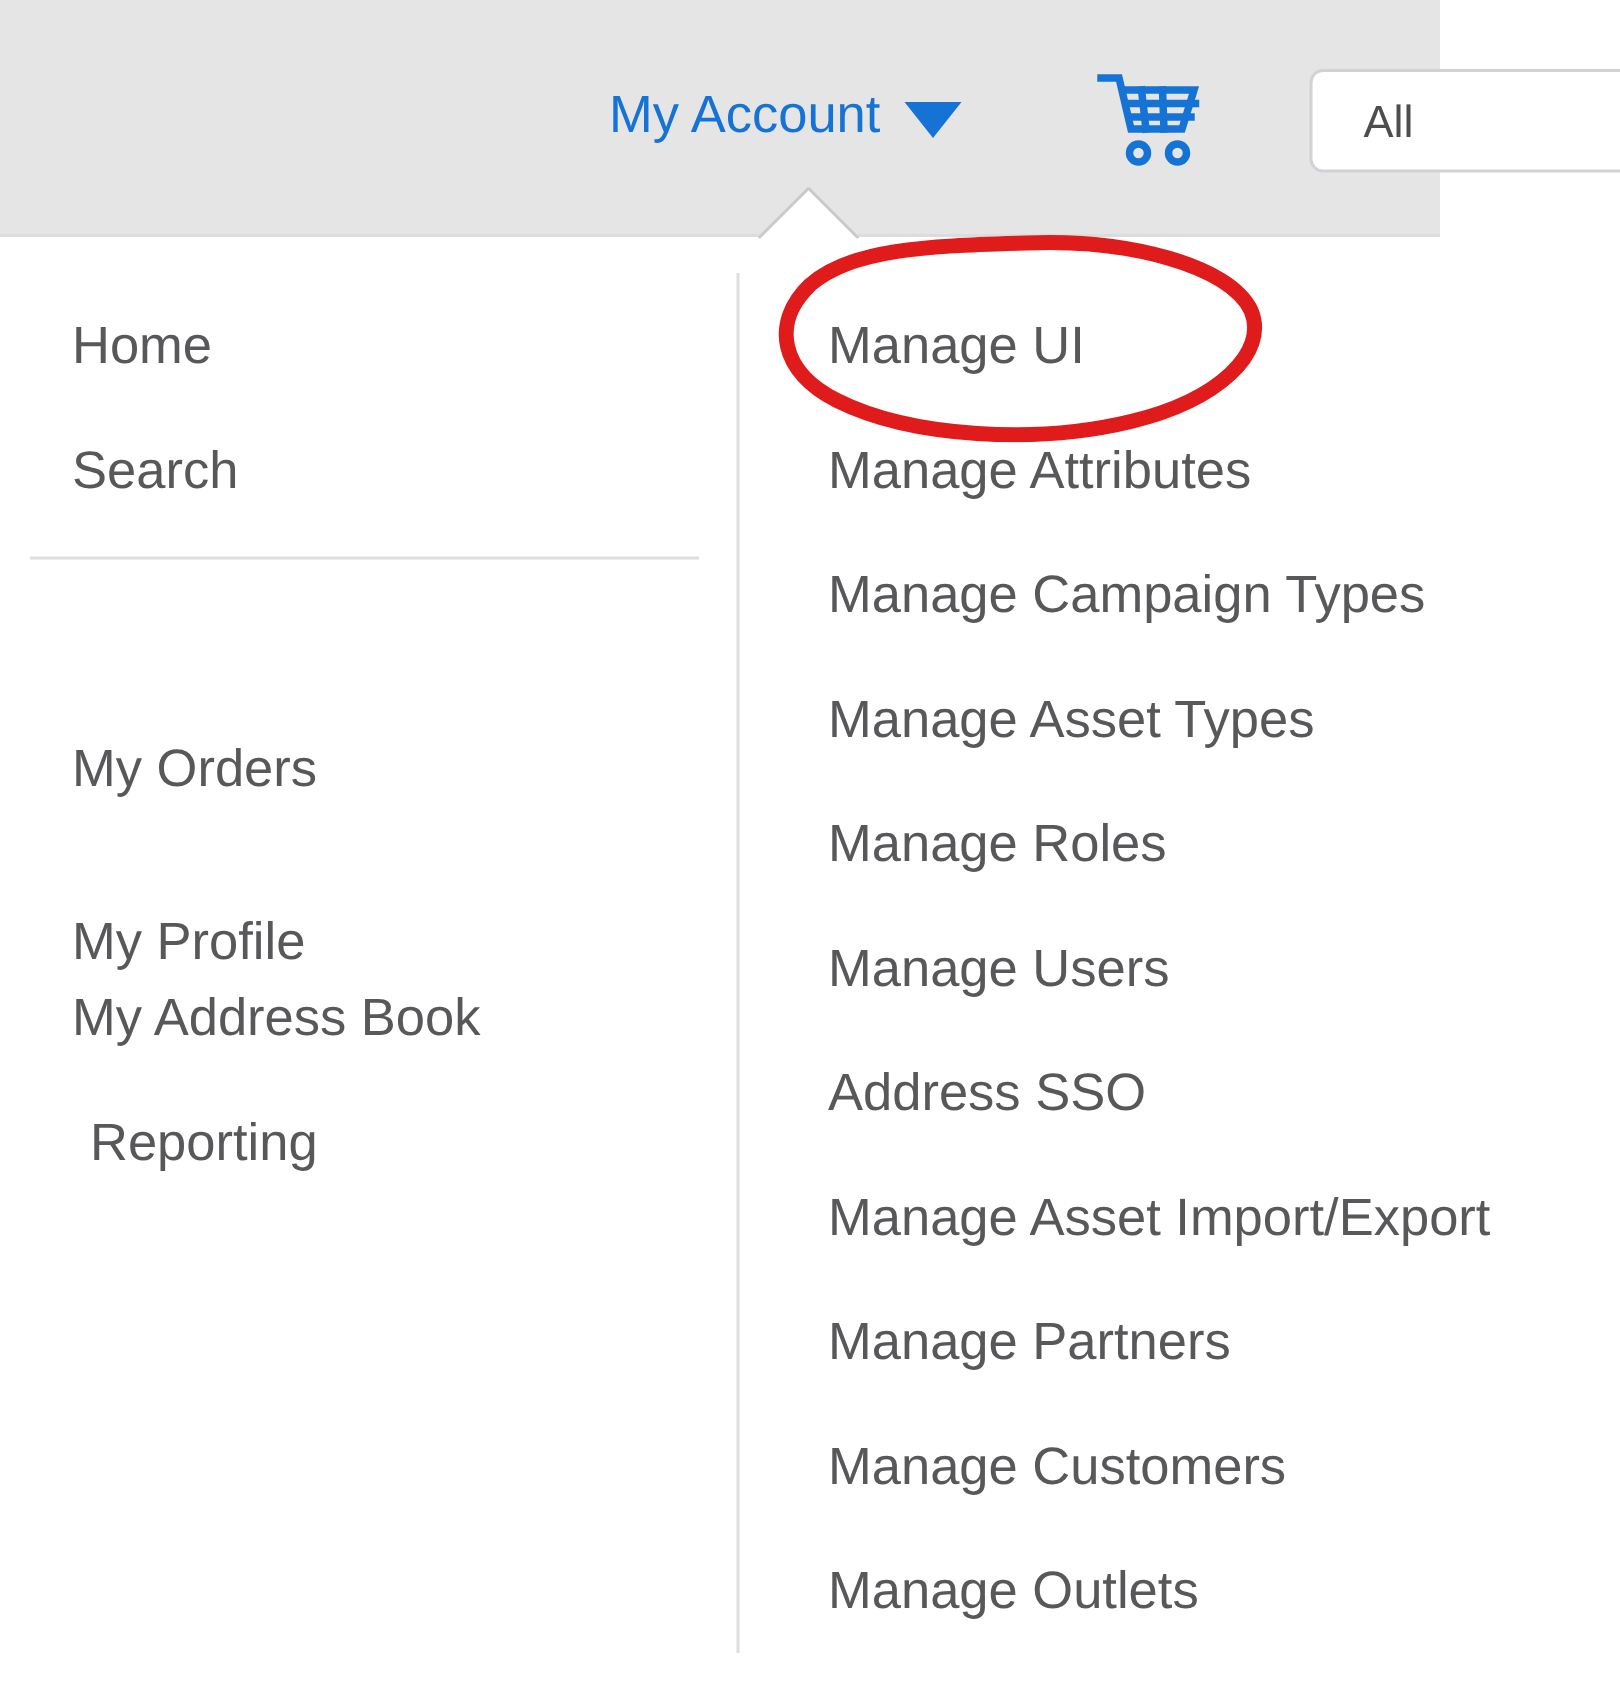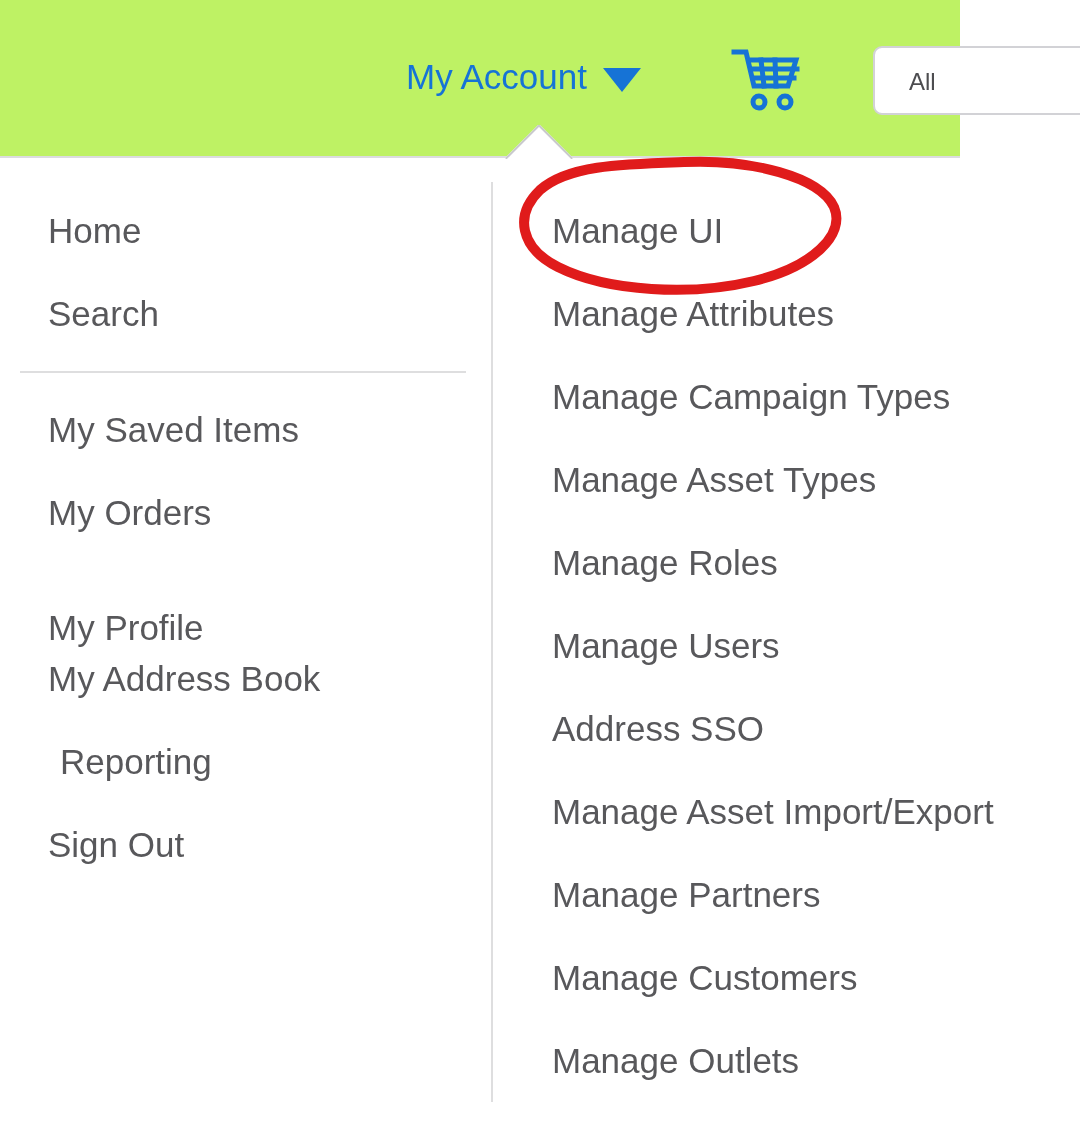--- a/index.html
+++ b/index.html
@@ -15,21 +15,21 @@
     position: relative;
   }
 
   
   #header-bar {
     position: absolute;
     left: 0;
     top: 0;
     width: 960px;
     height: 158px;
-    background: #bef264;
+    background: #e5e5e5;
     border-bottom: 2px solid #dcdcdf;
     box-sizing: border-box;
   }
 
   #account-menu-trigger {
     position: absolute;
     left: 406px;
     top: 56px;
     display: flex;
     align-items: center;
@@ -69,21 +69,21 @@
     background: #ffffff;
     border: 2px solid #d2d2d6;
     border-radius: 9px;
     box-sizing: border-box;
     cursor: text;
   }
   #search-scope-value {
     position: absolute;
     left: 34px;
     top: 13px;
-    font-size: 24px;
+    font-size: 30px;
     color: #4d4d50;
     line-height: 42px;
   }
 
   
   #account-dropdown-panel {
     position: absolute;
     left: 0;
     top: 158px;
     width: 1080px;
@@ -227,31 +227,29 @@
   <div id="column-divider"></div>
 
   <div id="dropdown-column-left">
 
     <div class="menu-item" id="item-home">Home</div>
 
     <div class="menu-item" id="item-search">Search</div>
 
     <div id="section-divider-left"></div>
 
-    <div class="menu-item" id="item-saved">My Saved Items</div>
 
     <div class="menu-item" id="item-orders">My Orders</div>
 
     <div class="menu-item" id="item-profile">My Profile</div>
 
     <div class="menu-item" id="item-address">My Address Book</div>
 
     <div class="menu-item" id="item-reporting">Reporting</div>
 
-    <div class="menu-item" id="item-signout">Sign Out</div>
   </div>
 
   <div id="dropdown-column-right">
 
     <div class="menu-item right-item" id="item-manage-ui">Manage UI</div>
 
     <div class="menu-item right-item" id="item-attributes">Manage Attributes</div>
 
     <div class="menu-item right-item" id="item-campaign-types">Manage Campaign Types</div>
 

